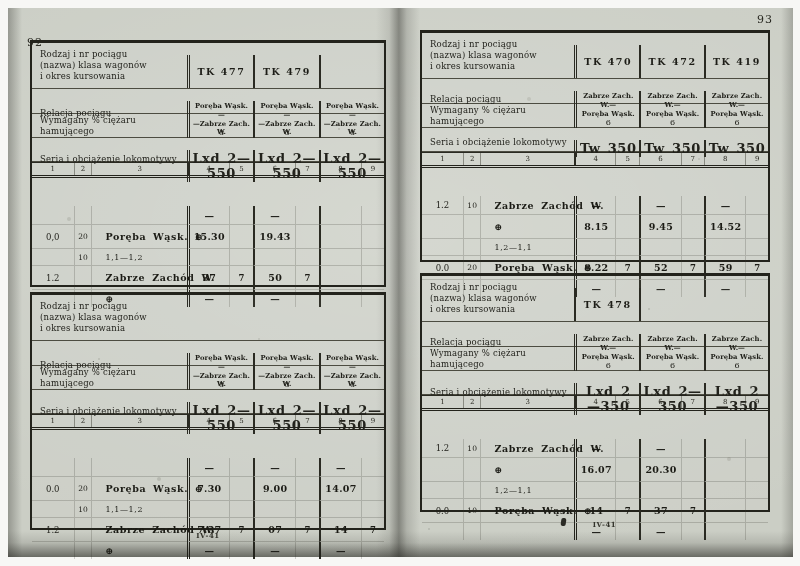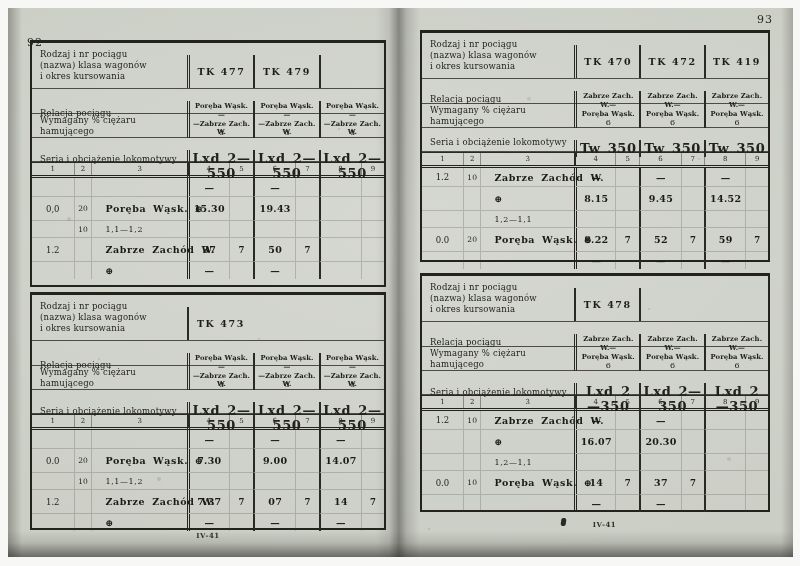--- a/index.html
+++ b/index.html
@@ -78,21 +78,21 @@
   .rel{font-size:6.8px;font-weight:bold;line-height:1.3;color:#22221c;letter-spacing:.1px;}
   .val{font-size:8px;color:#22221c;}
   .loco{font-size:13px;color:#22221c;letter-spacing:.6px;word-spacing:2px;font-weight:bold;}
 
   .cn{font-size:7px;text-align:center;color:#2a2a22;line-height:12px;
     border-left:1px solid rgba(50,50,40,.45);box-sizing:border-box;}
   .cn.c0{border-left:none;}
   .cn.c3{border-left:2px solid #2a2a22;}
   .cn.c5,.cn.c7{border-left:1px solid rgba(50,50,40,.45);}
 
-  .tbody{position:relative;}
+  .tbody{position:relative;margin-top:28px;}
   .brow{box-sizing:border-box;}
   .bcell{box-sizing:border-box;display:flex;align-items:center;justify-content:center;
     border-left:1px solid rgba(55,55,45,.22);border-top:1px solid rgba(55,55,45,.22);
     overflow:visible;white-space:nowrap;}
   .brow:first-child .bcell{border-top:none;}
   .bcell.c0{border-left:none;}
   .bcell.c3{border-left:3px double #23231c;}
   .bcell.c5,.bcell.c7{border-left:2px solid #2a2a22;}
   .bcell.station{justify-content:flex-start;padding-left:13px;
     font-weight:bold;font-size:9.5px;letter-spacing:.6px;word-spacing:3px;color:#1b1b15;}
@@ -241,23 +241,20 @@
             </div>
           </div>
         </div>
       <div class="tt tt2">
           <div class="hrow grid4 row-rodzaj">
             <div class="hcell lab">
               <div class="lbl">Rodzaj i nr pociągu</div>
               <div class="lbl">(nazwa) klasa wagonów</div>
               <div class="lbl">i okres kursowania</div>
             </div>
-            <div class="hcell g">
-              <div class="tk">TK 473</div>
-            </div>
           </div>
           <div class="hrow grid4 row-relacja">
             <div class="hcell lab">
               <div class="lbl">Relacja pociągu</div>
             </div>
             <div class="hcell g first">
               <div class="rel">Poręba Wąsk.—</div>
               <div class="rel">—Zabrze Zach. W.</div>
             </div>
             <div class="hcell g">

